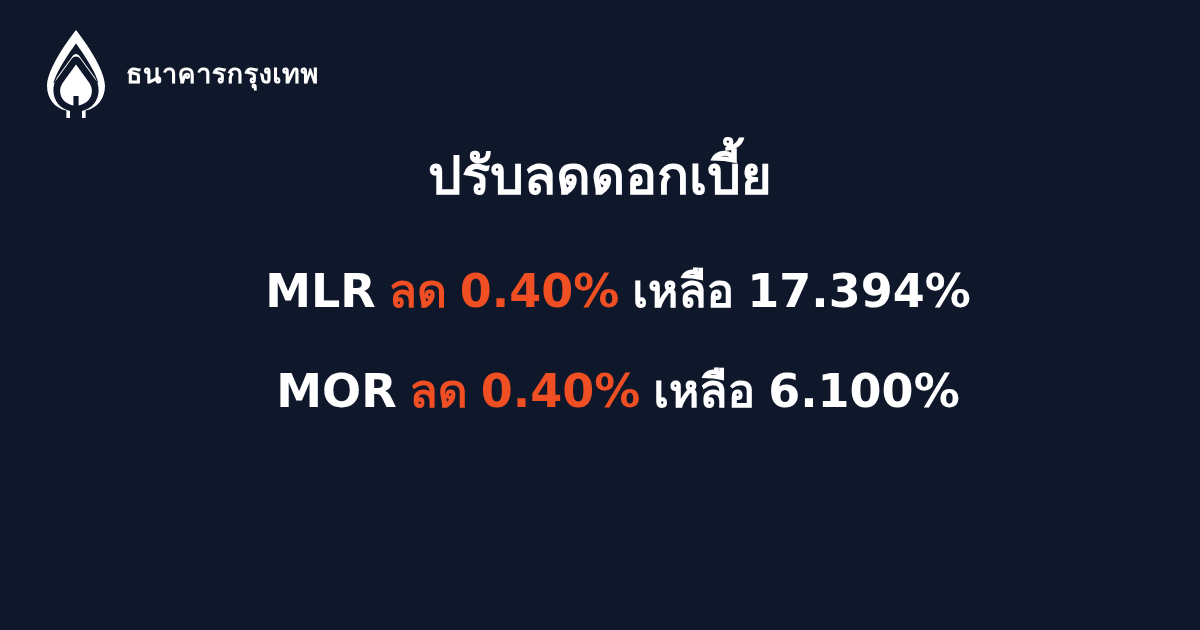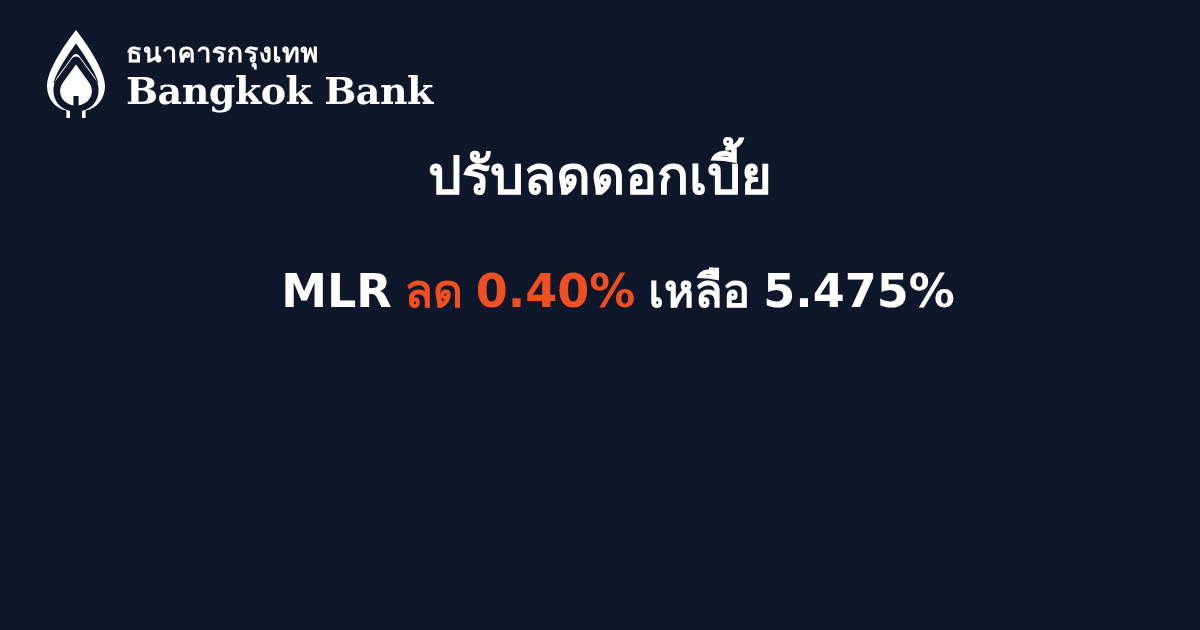--- a/index.html
+++ b/index.html
@@ -120,29 +120,31 @@
 
 <div class="poster">
 
   <div class="logo-lockup">
     <svg class="logo-mark" viewBox="0 0 72 92" aria-hidden="true">
       <path fill="#ffffff" d="M36 2 C36 2 7 38 7 58 c0 12.6 8.1 22.4 19.4 24.6 l0 7.4 h3.6 V82.9 C20 80.7 13.4 72.5 13.4 62.2 c0-4.6 1.4-9.1 3.9-13.2 L33 27.6 a3.7 3.7 0 0 1 6 0 l15.7 21.4 c2.5 4.1 3.9 8.6 3.9 13.2 0 10.3-6.6 18.5-16.6 20.7 V90 h3.6 v-7.4 C56.9 80.4 65 70.6 65 58 65 38 36 2 36 2 Z M36 15.6 c7.9 10.8 20.6 29.6 22.4 40.1 L40.1 30.6 a5 5 0 0 0 -8.2 0 L13.6 55.7 C15.4 45.2 28.1 26.4 36 15.6 Z"></path>
       <path fill="#ffffff" d="M36 36.5 22.6 55 c-1.6 2.6-2.5 5.4-2.5 8.1 0 7.4 5.5 13.1 13.3 14.3 l0-9.3 h5.2 v9.3 C46.4 76.2 51.9 70.5 51.9 63.1 c0-2.7-0.9-5.5-2.5-8.1 Z"></path>
     </svg>
     <div class="logo-words">
       <div class="logo-thai">ธนาคารกรุงเทพ</div>
-      <div class="logo-latin">Bangkok Bank</div>
     </div>
   </div>
 
   <div class="headline">ปรับลดดอกเบี้ย</div>
 
   <div class="rate-list">
 
     <div class="rate-line">
-      <span class="rate-code">MLR</span><span class="sp"></span><span class="rate-cut">ลด</span><span class="sp"></span><span class="rate-cut">0.40%</span><span class="sp"></span><span class="rate-remain-label">เหลือ</span><span class="sp"></span><span class="rate-remain-value">5.475%</span>
+      <span class="rate-code">MLR</span><span class="sp"></span><span class="rate-cut">ลด</span><span class="sp"></span><span class="rate-cut">0.40%</span><span class="sp"></span><span class="rate-remain-label">เหลือ</span><span class="sp"></span><span class="rate-remain-value">17.394%</span>
     </div>
 
+    <div class="rate-line">
+      <span class="rate-code">MOR</span><span class="sp"></span><span class="rate-cut">ลด</span><span class="sp"></span><span class="rate-cut">0.40%</span><span class="sp"></span><span class="rate-remain-label">เหลือ</span><span class="sp"></span><span class="rate-remain-value">6.100%</span>
+    </div>
 
 
   </div>
 
 </div>
 
 </body></html>

